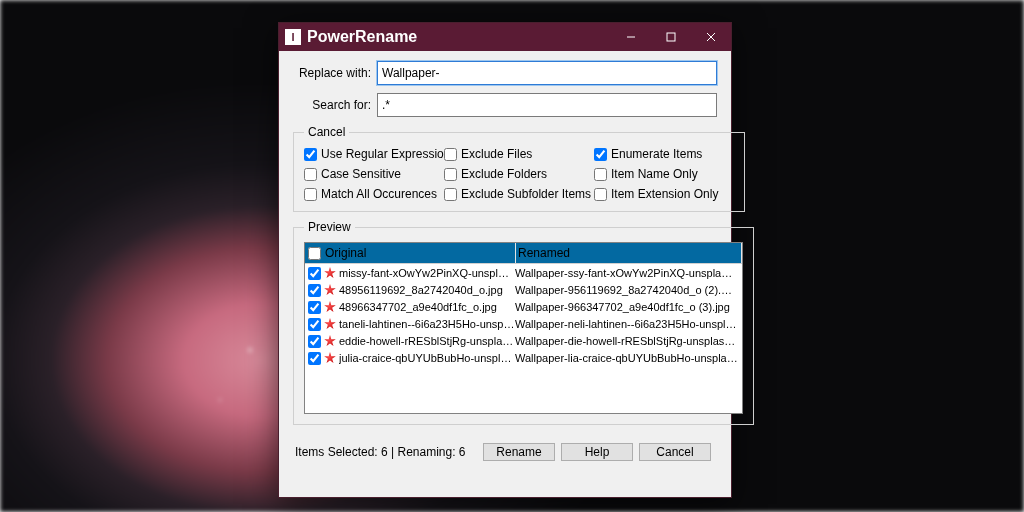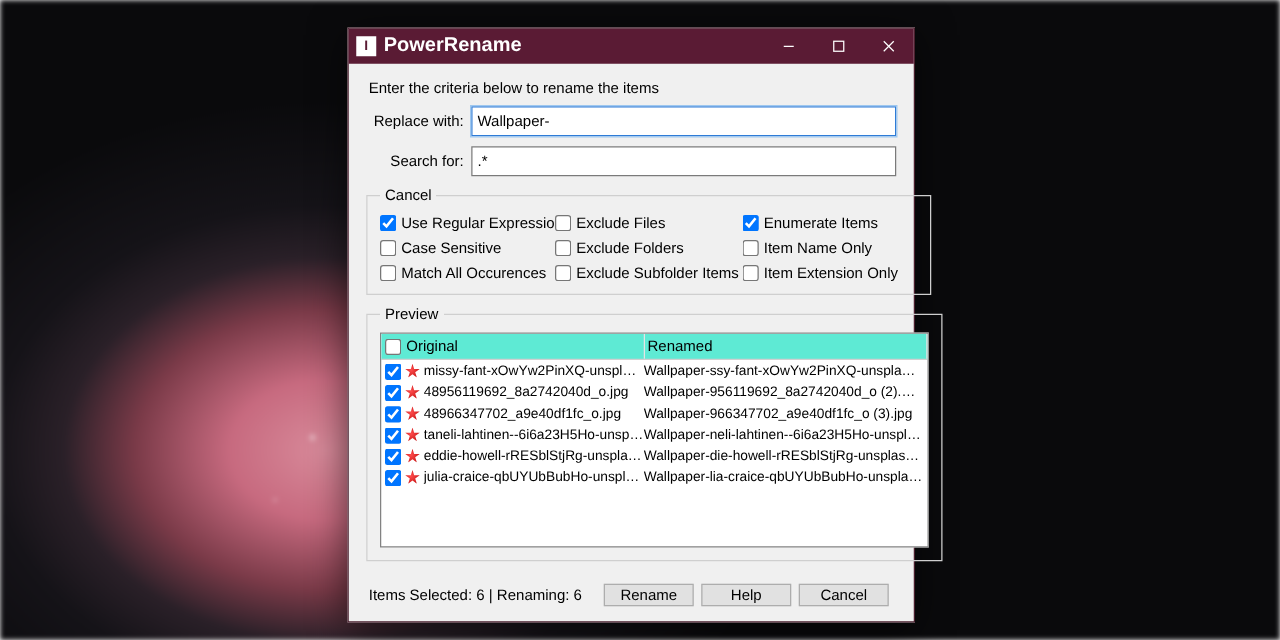--- a/index.html
+++ b/index.html
@@ -17,21 +17,21 @@
   .row{display:flex;align-items:center;margin-bottom:8px;}
   .row label{width:78px;text-align:right;margin-right:6px;}
   .row input{flex:1;height:20px;border:1px solid #7a7a7a;padding:1px 4px;font-family:inherit;font-size:12px;background:#fff;}
   .row input.focused{border:1px solid #2e7bd6;outline:1px solid #9ec7ef;}
   fieldset{border:1px solid #cfcfcf;margin:6px 0 8px 0;padding:8px 10px 10px 10px;}
   legend{padding:0 4px;}
   .opts{display:grid;grid-template-columns:140px 150px 140px;row-gap:6px;}
   .chk{display:flex;align-items:center;gap:4px;white-space:nowrap;}
   .chk input{width:13px;height:13px;margin:0;}
   .preview-box{border:1px solid #828282;background:#fff;height:170px;overflow:hidden;}
-  .phead{display:flex;border-bottom:1px solid #d0d0d0;background:#5eead4;height:20px;align-items:center;}
+  .phead{display:flex;border-bottom:1px solid #d0d0d0;background:#0369a1;height:20px;align-items:center;}
   .phead .colchk{width:18px;display:flex;justify-content:center;}
   .phead .col{padding-left:2px;border-right:1px solid #e4e4e4;height:100%;display:flex;align-items:center;}
   .col-orig{width:190px;}
   .col-ren{flex:1;}
   .prow{display:flex;align-items:center;height:16px;font-size:11px;padding-top:1px;}
   .prow .pchk{width:18px;display:flex;justify-content:center;}
   .prow .pico{width:14px;height:14px;margin-right:2px;display:inline-block;position:relative;}
   .pico::before{content:"";position:absolute;inset:1px;background:radial-gradient(circle at 40% 40%,#ff4d4d,#b30000);clip-path:polygon(50% 0,61% 35%,98% 35%,68% 57%,79% 91%,50% 70%,21% 91%,32% 57%,2% 35%,39% 35%);}
   .prow .orig{width:176px;white-space:nowrap;overflow:hidden;text-overflow:ellipsis;}
   .prow .ren{flex:1;white-space:nowrap;overflow:hidden;text-overflow:ellipsis;padding-right:4px;}
@@ -61,21 +61,20 @@
       <div class="winbtn">
           <svg width="10" height="10">
             <line x1="1" y1="1" x2="9" y2="9"></line>
             <line x1="9" y1="1" x2="1" y2="9"></line>
           </svg>
         </div>
     </div>
   </div>
 
   <div class="content">
-    <div class="instr">Enter the criteria below to rename the items</div>
 
     <div class="row">
       <label>Replace with:</label>
       <input type="text" class="focused" value="Wallpaper-" style="">
     </div>
     <div class="row">
       <label>Search for:</label>
       <input type="text" value=".*" style="">
     </div>
 

